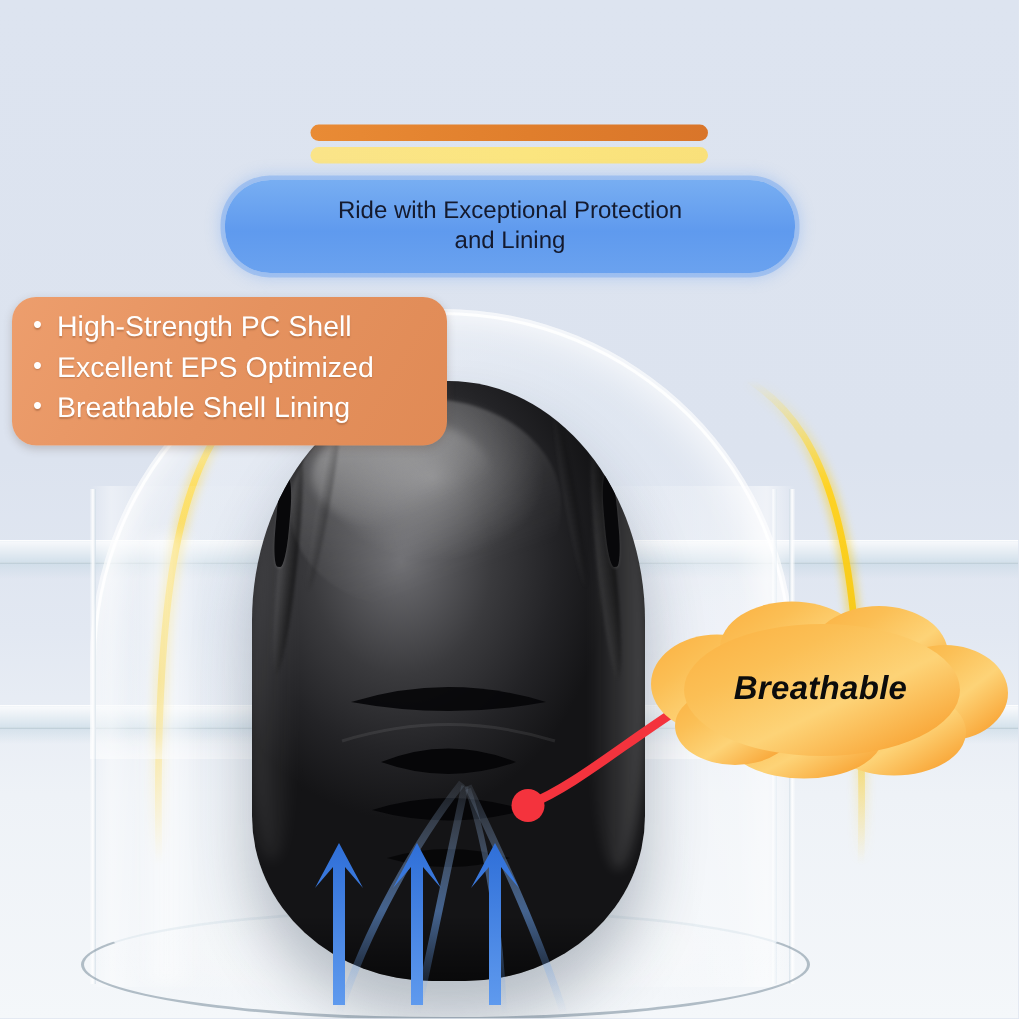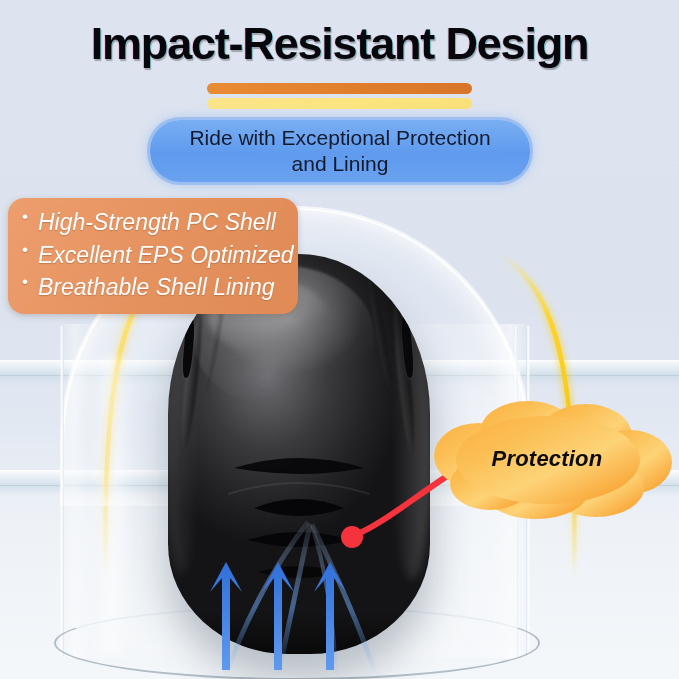--- a/index.html
+++ b/index.html
@@ -164,33 +164,33 @@
     position:absolute;left:150px;top:120px;width:380px;height:62px;
   }
   #subtitle-brush{
     position:absolute;inset:0;border-radius:30px;
     background:linear-gradient(180deg,#78aef2,#5f9aee 55%,#6aa2ef);
     box-shadow:0 0 0 3px rgba(110,165,240,.45), 0 0 9px 4px rgba(120,170,240,.35);
   }
   #subtitle{
     position:absolute;inset:0;display:flex;flex-direction:column;
     align-items:center;justify-content:center;
-    font-size:21px;color:#141a2e;line-height:1.25;text-align:center;
+    font-size:16px;color:#141a2e;line-height:1.25;text-align:center;
   }
 
   
   #features{
     position:absolute;left:8px;top:198px;width:264px;
     background:linear-gradient(120deg,#ed9e6d,#e5925f 50%,#e08a55);
     border-radius:16px;
     padding:8px 12px 10px 14px;
     box-shadow:0 2px 6px rgba(90,70,60,.25);
   }
   #features li{
-    list-style:none;color:#fff;font-style:italic;font-size:23px;
+    list-style:none;color:#fff;font-size:19px;
     line-height:1.42;white-space:nowrap;position:relative;padding-left:16px;
     text-shadow:0 1px 1px rgba(140,85,50,.45);
   }
   #features ul{margin:0;padding:0;}
   #features li:before{
     content:"•";position:absolute;left:0;top:-1px;font-style:normal;font-size:17px;
   }
 
   
   #callout{
@@ -320,25 +320,24 @@
         <ellipse cx="110" cy="36" rx="48" ry="31"></ellipse>
         <ellipse cx="168" cy="40" rx="46" ry="32"></ellipse>
         <ellipse cx="212" cy="66" rx="42" ry="32"></ellipse>
         <ellipse cx="178" cy="92" rx="48" ry="29"></ellipse>
         <ellipse cx="118" cy="96" rx="52" ry="27"></ellipse>
         <ellipse cx="72" cy="88" rx="40" ry="26"></ellipse>
         <ellipse cx="130" cy="64" rx="92" ry="44"></ellipse>
       </g>
     </svg>
     <div class="txt">
-      <span>Protection</span>
+      <span>Breathable</span>
     </div>
   </div>
 
-  <div id="title">Impact-Resistant Design</div>
   <div id="rule-orange"></div>
   <div id="rule-yellow"></div>
 
   <div id="subtitle-wrap">
     <div id="subtitle-brush"></div>
     <div id="subtitle">
       <span>Ride with Exceptional Protection</span>
       <span>and Lining</span>
     </div>
   </div>

